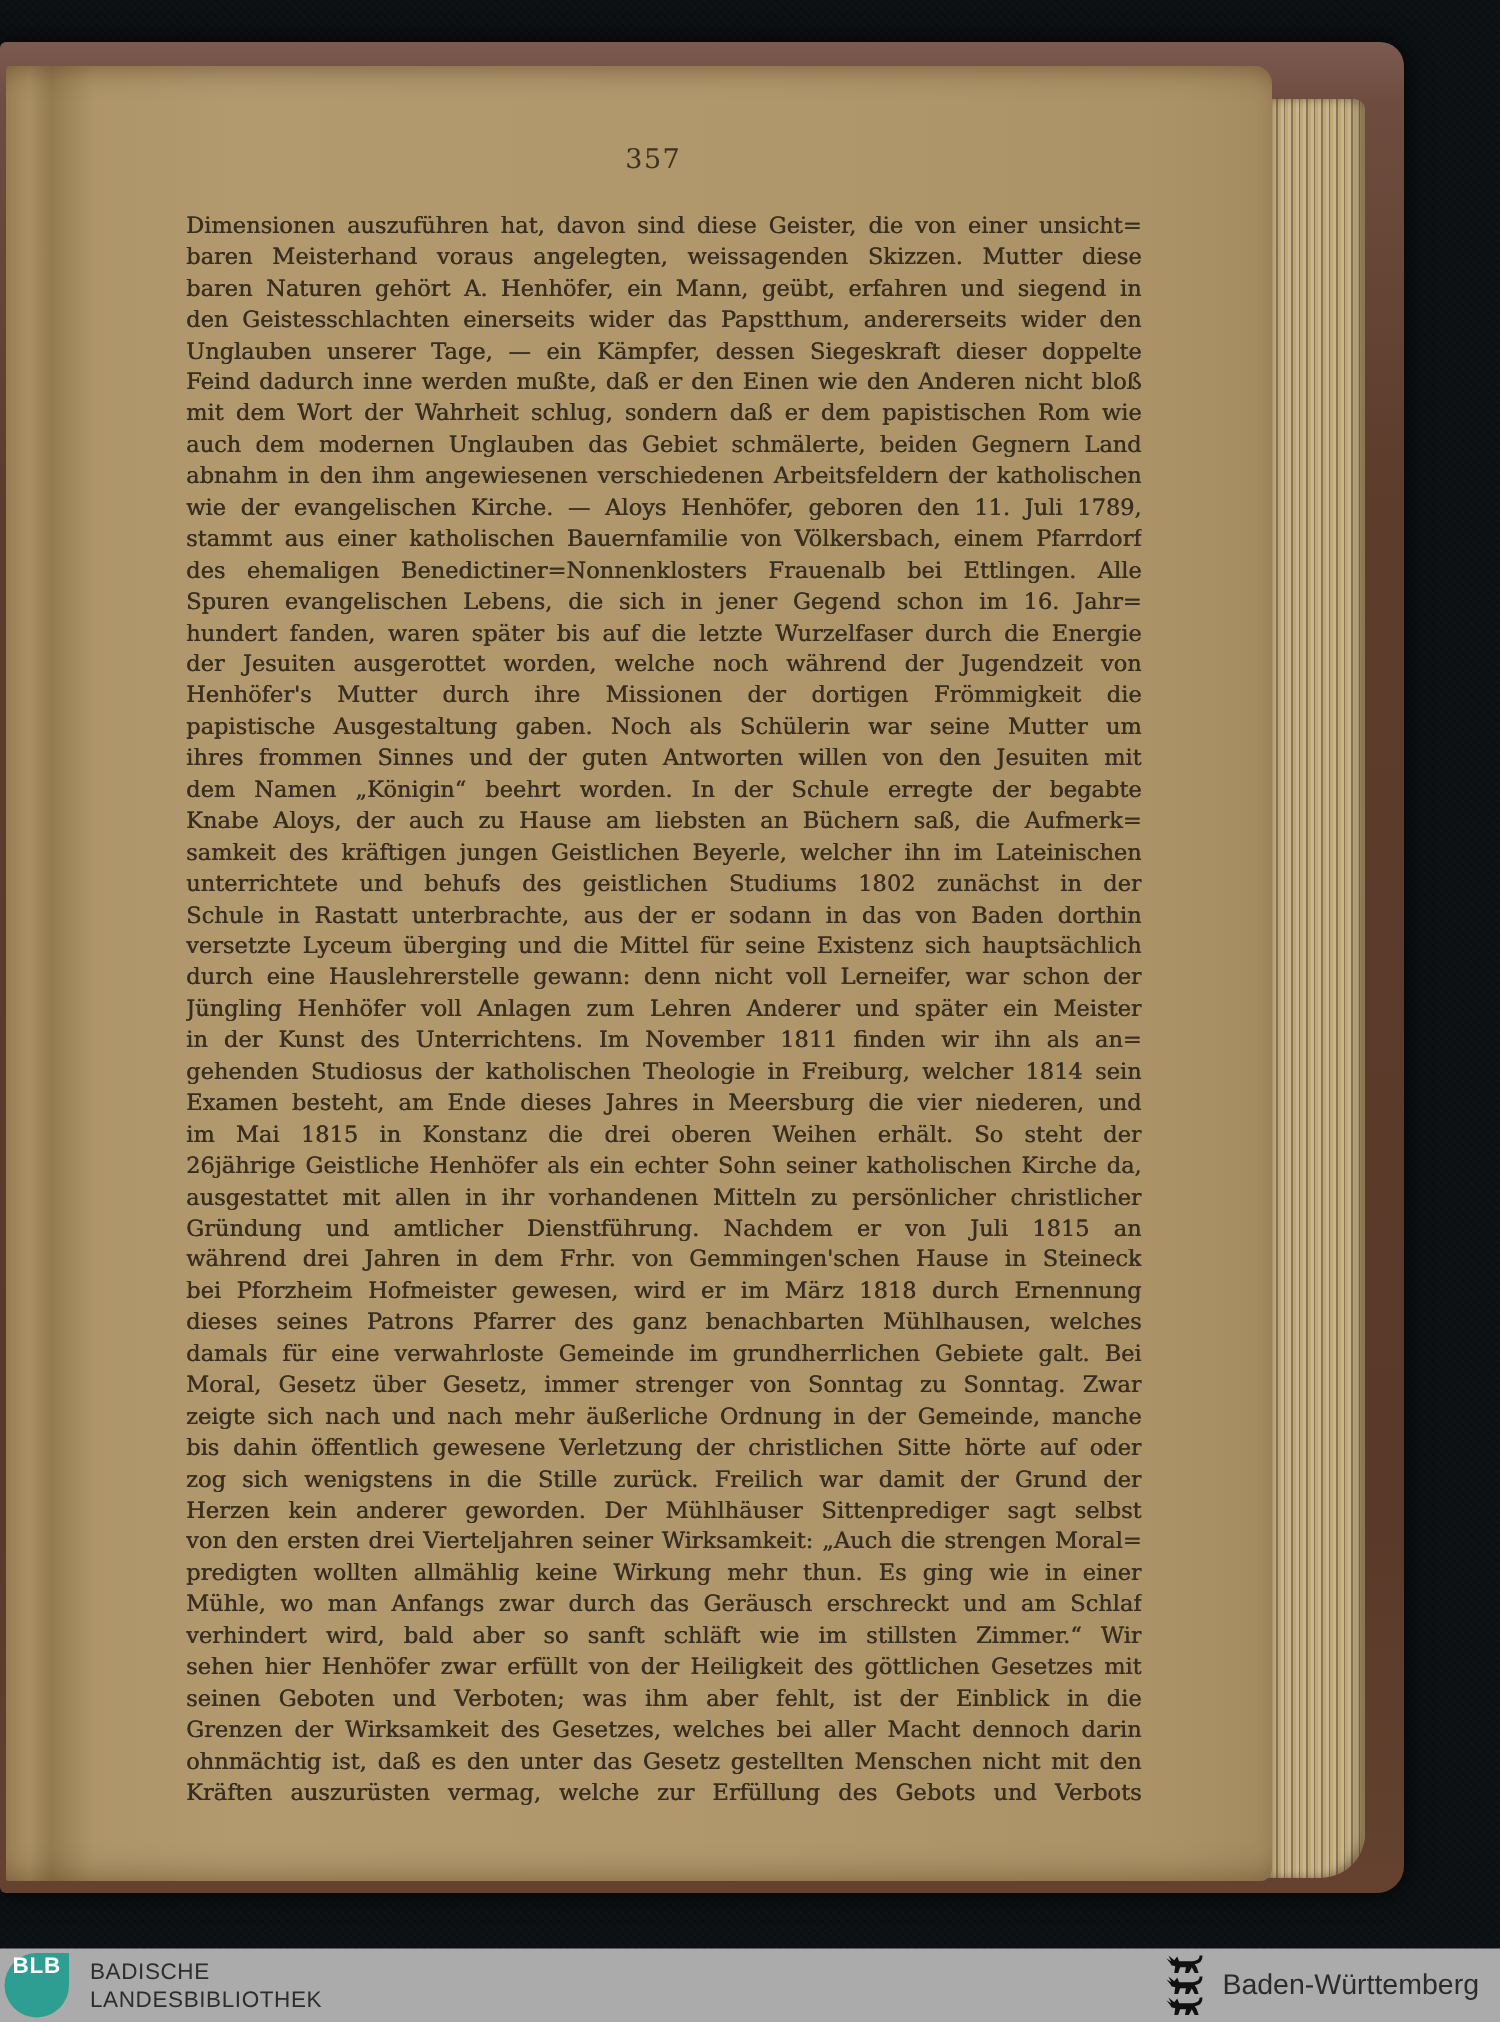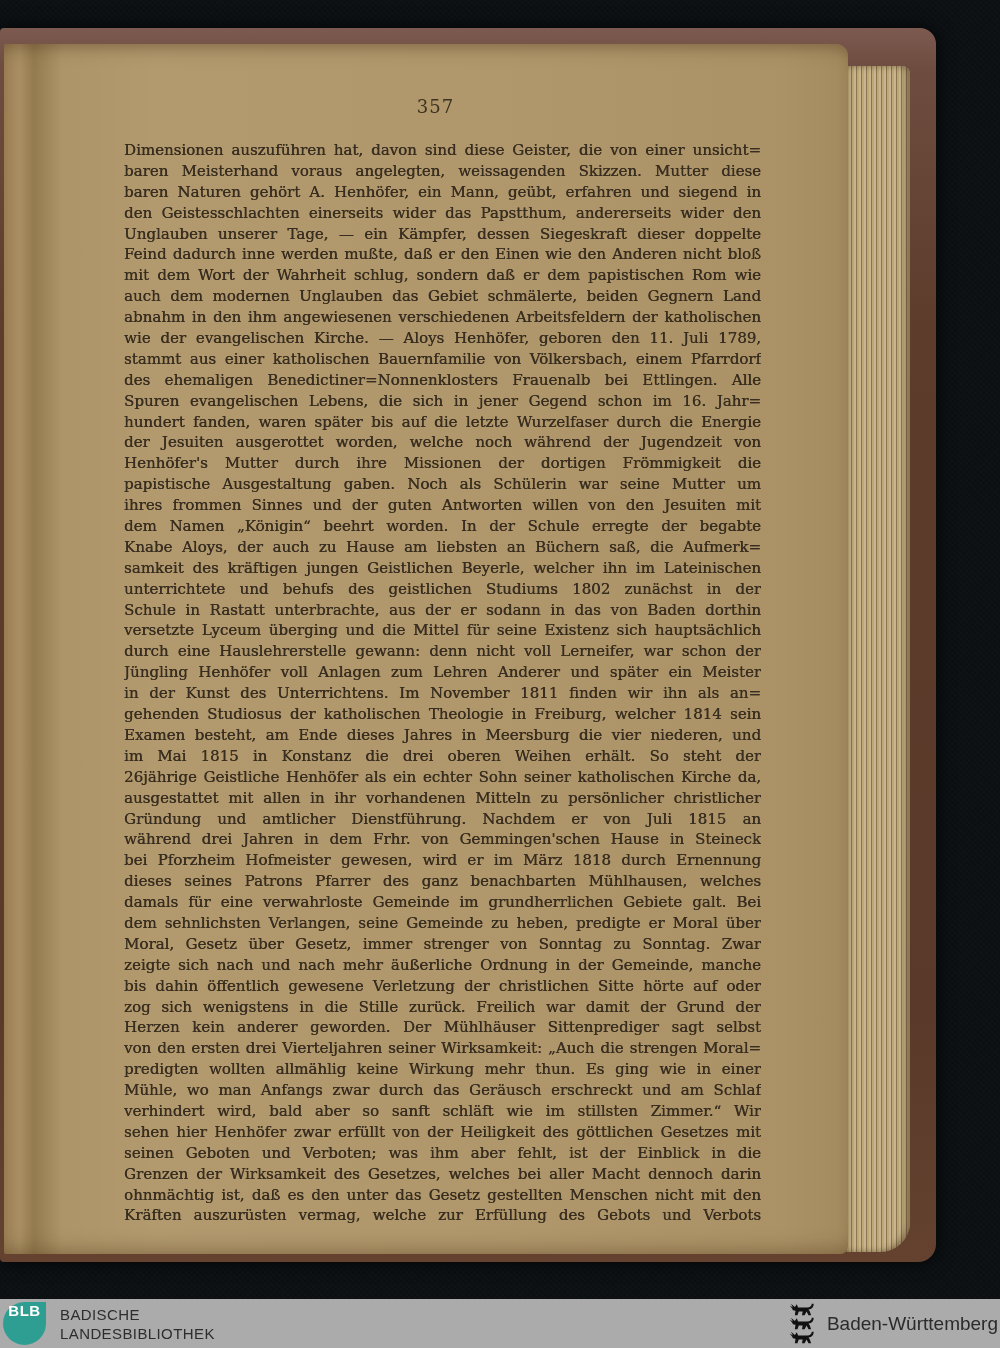--- a/index.html
+++ b/index.html
@@ -63,21 +63,21 @@
     font-family:"Liberation Sans", sans-serif;
   }
   .footer-left{display:flex;align-items:center;height:100%;}
   .blb-logo{
     width:43px;height:43px;margin-left:3px;flex:0 0 auto;
     background:#2f9e92;border-radius:22px 0 22px 22px;
     display:flex;align-items:flex-start;justify-content:center;
   }
   .blb-logo span{color:#ffffff;font-weight:bold;font-size:15px;letter-spacing:.5px;}
   .library-name{margin-left:14px;color:#2d2d2d;font-weight:normal;font-size:15px;line-height:19px;letter-spacing:.4px;}
-  .footer-right{display:flex;align-items:center;margin-right:2px;}
+  .footer-right{display:flex;align-items:center;margin-right:14px;}
   .coat-of-arms{display:flex;flex-direction:column;gap:1px;margin-right:12px;}
   .coat-of-arms svg{display:block;}
   .state-name{color:#2b2b2b;font-size:19px;}
 </style>
 </head>
 <body>
 
 <div class="stage">
 
   <div class="cover"></div>
@@ -116,21 +116,20 @@
         <div class="line">gehenden Studiosus der katholischen Theologie in Freiburg, welcher 1814 sein</div>
         <div class="line">Examen besteht, am Ende dieses Jahres in Meersburg die vier niederen, und</div>
         <div class="line">im Mai 1815 in Konstanz die drei oberen Weihen erhält. So steht der</div>
         <div class="line">26jährige Geistliche Henhöfer als ein echter Sohn seiner katholischen Kirche da,</div>
         <div class="line">ausgestattet mit allen in ihr vorhandenen Mitteln zu persönlicher christlicher</div>
         <div class="line">Gründung und amtlicher Dienstführung. Nachdem er von Juli 1815 an</div>
         <div class="line">während drei Jahren in dem Frhr. von Gemmingen'schen Hause in Steineck</div>
         <div class="line">bei Pforzheim Hofmeister gewesen, wird er im März 1818 durch Ernennung</div>
         <div class="line">dieses seines Patrons Pfarrer des ganz benachbarten Mühlhausen, welches</div>
         <div class="line">damals für eine verwahrloste Gemeinde im grundherrlichen Gebiete galt. Bei</div>
-        <div class="line">dem sehnlichsten Verlangen, seine Gemeinde zu heben, predigte er Moral über</div>
         <div class="line">Moral, Gesetz über Gesetz, immer strenger von Sonntag zu Sonntag. Zwar</div>
         <div class="line">zeigte sich nach und nach mehr äußerliche Ordnung in der Gemeinde, manche</div>
         <div class="line">bis dahin öffentlich gewesene Verletzung der christlichen Sitte hörte auf oder</div>
         <div class="line">zog sich wenigstens in die Stille zurück. Freilich war damit der Grund der</div>
         <div class="line">Herzen kein anderer geworden. Der Mühlhäuser Sittenprediger sagt selbst</div>
         <div class="line">von den ersten drei Vierteljahren seiner Wirksamkeit: „Auch die strengen Moral=</div>
         <div class="line">predigten wollten allmählig keine Wirkung mehr thun. Es ging wie in einer</div>
         <div class="line">Mühle, wo man Anfangs zwar durch das Geräusch erschreckt und am Schlaf</div>
         <div class="line">verhindert wird, bald aber so sanft schläft wie im stillsten Zimmer.“ Wir</div>
         <div class="line">sehen hier Henhöfer zwar erfüllt von der Heiligkeit des göttlichen Gesetzes mit</div>

